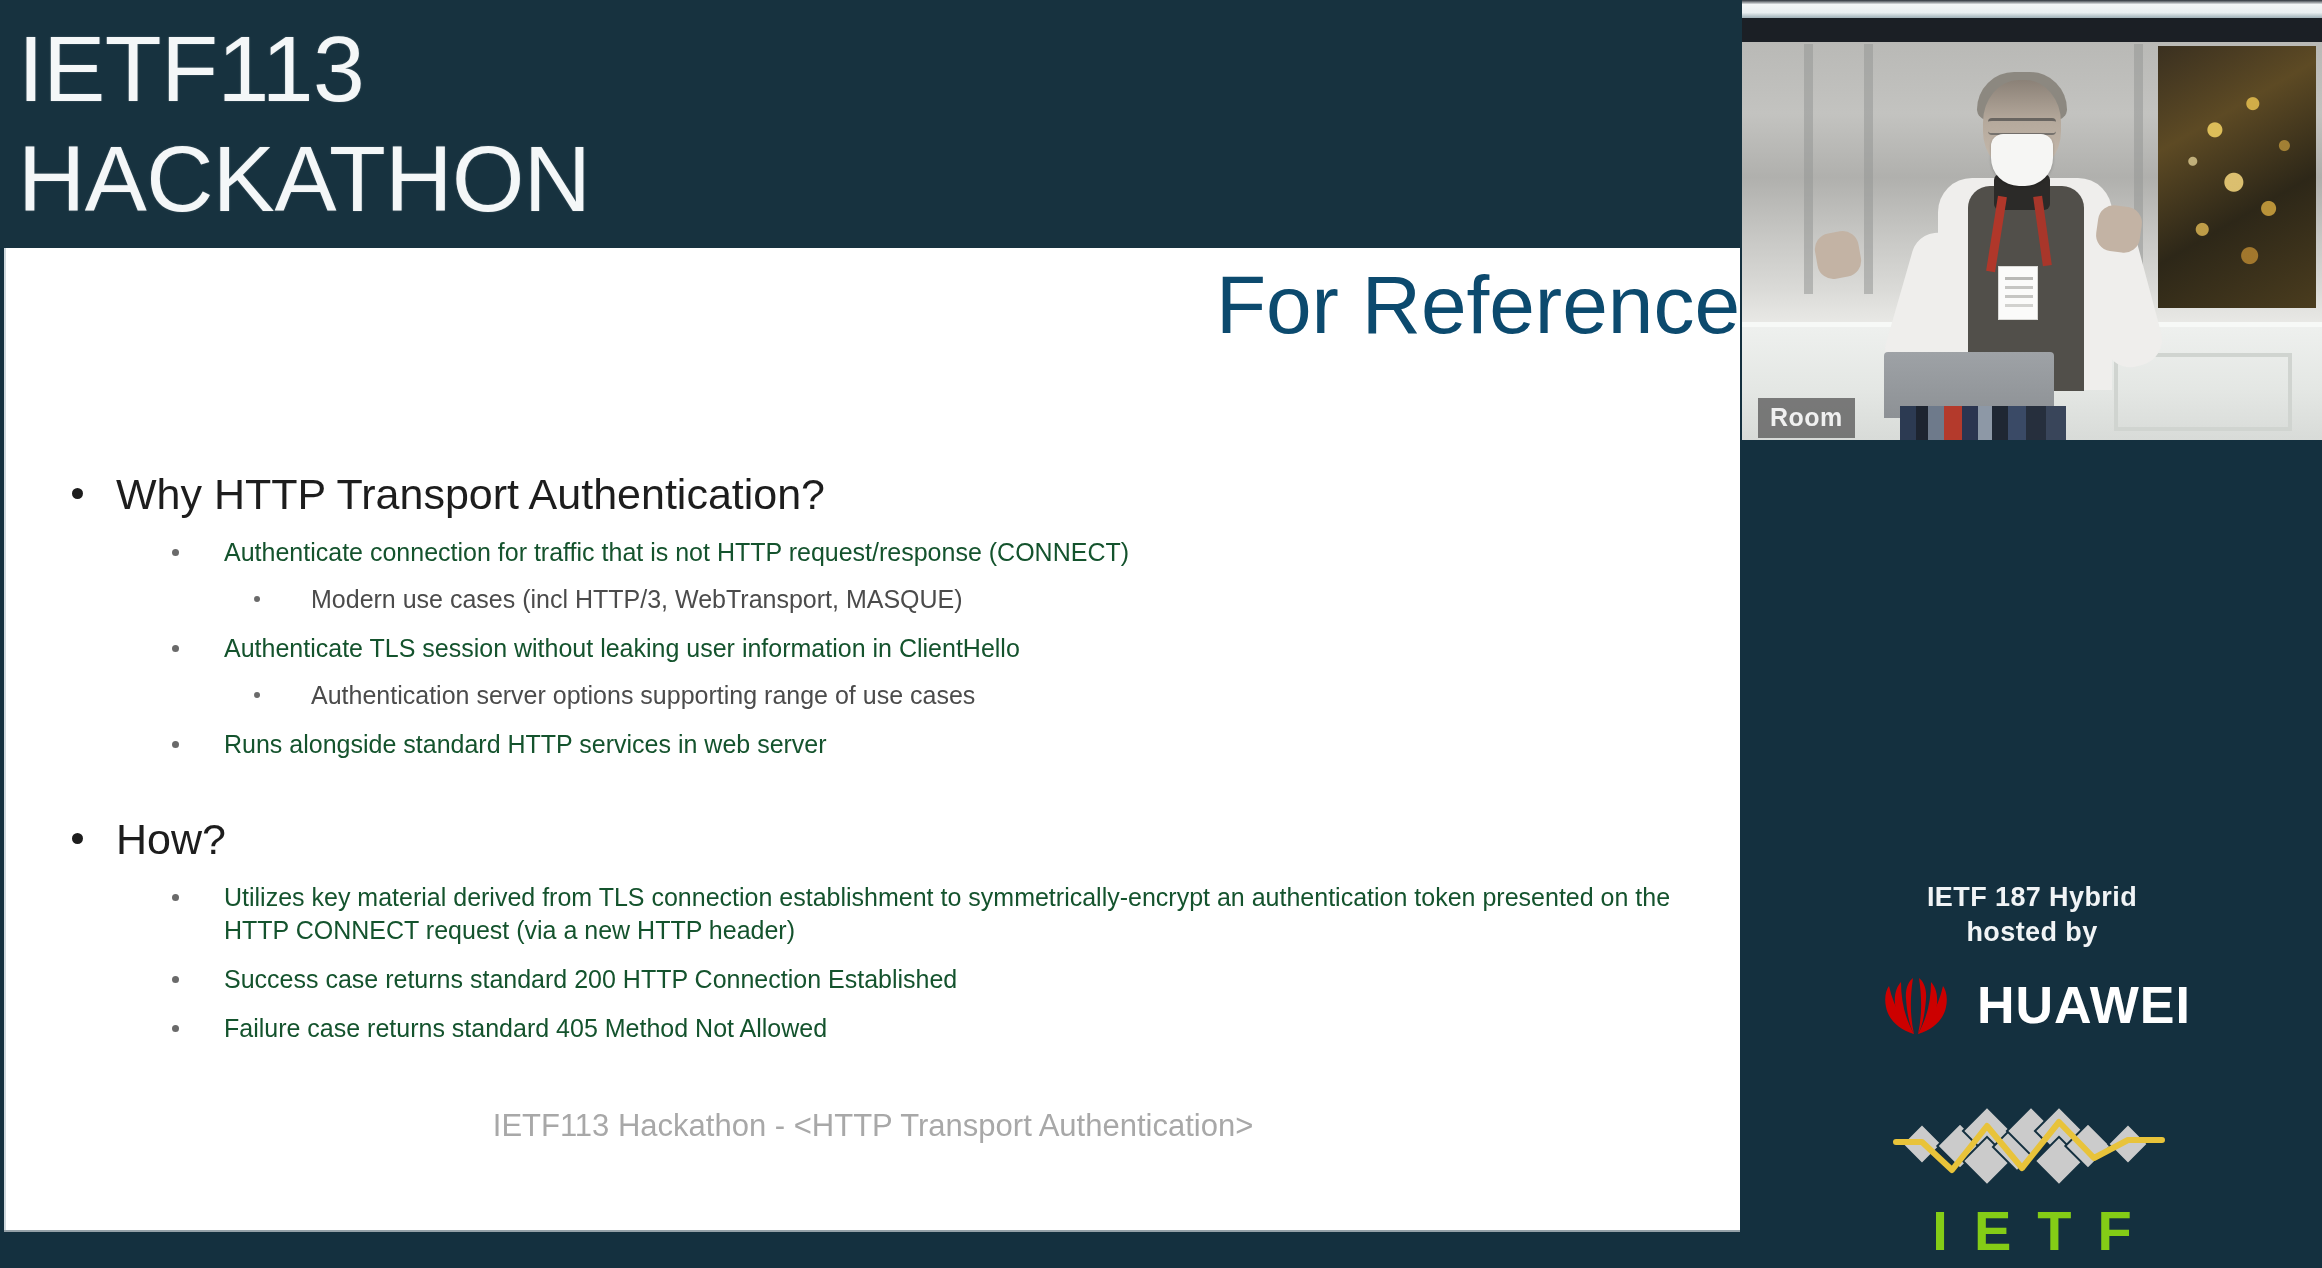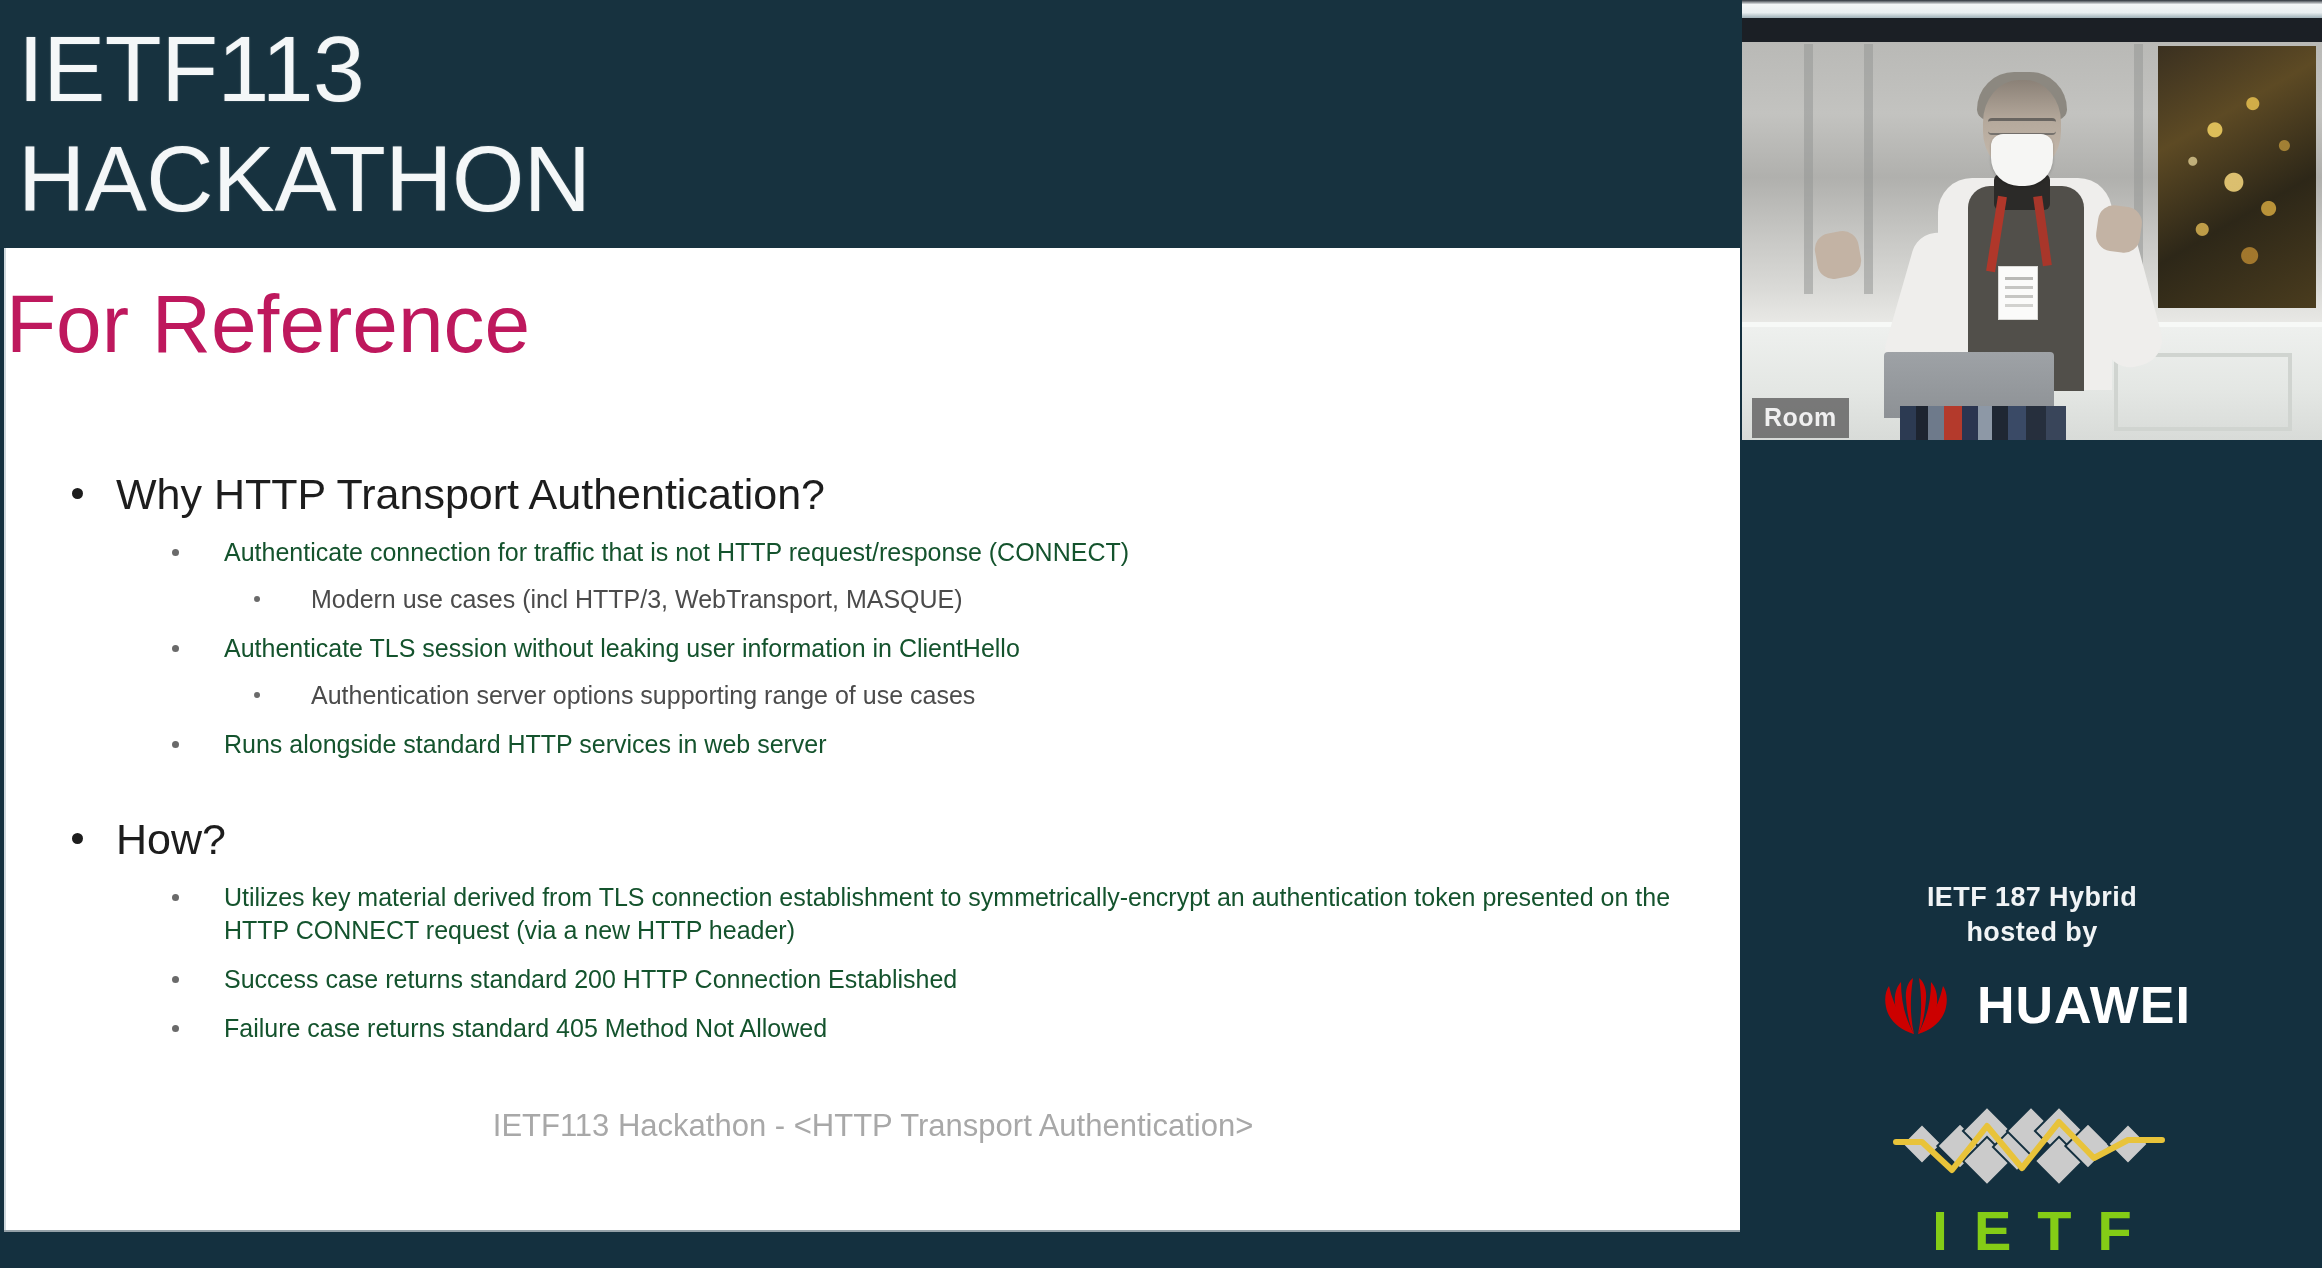--- a/index.html
+++ b/index.html
@@ -39,25 +39,25 @@
   #slide {
     position: absolute; left: 4px; top: 248px;
     width: 1736px; height: 982px;
     background: #ffffff;
     border-left: 2px solid #cfd8dd;
     box-shadow: 0 2px 0 rgba(255,255,255,.55);
     overflow: hidden;
   }
 
   #slide-title {
-    position: absolute; top: 28px; left: 0; width: 100%;
-    text-align: left;
+    position: absolute; top: 9px; left: 0; width: 100%;
+    text-align: right;
     font-size: 82px;
     line-height: 96px;
-    color: #be185d;
+    color: #0c4a6e;
     font-weight: 400;
   }
 
   #body {
     position: absolute;
     top: 220px; left: 58px; right: 40px;
   }
 
   .blk { margin-bottom: 0; }
 
@@ -245,21 +245,21 @@
     background: linear-gradient(to bottom, #9ea2a6 0%, #8d9195 100%);
     border-radius: 4px 4px 0 0;
   }
   #podium-mics {
     position: absolute; left: 158px; top: 388px; width: 166px; height: 42px;
     background: linear-gradient(90deg,#2c3a52 0 16px,#1d2430 16px 28px,#6e7a8b 28px 44px,
       #b43a2c 44px 62px,#2b3550 62px 78px,#8d98a6 78px 92px,#1f2733 92px 108px,
       #3a4a66 108px 126px,#262f3d 126px 146px,#39455a 146px 166px);
   }
   #room-label {
-    position: absolute; left: 10px; bottom: 2px;
+    position: absolute; left: 16px; bottom: 2px;
     padding: 6px 12px 8px 12px;
     background: rgba(96,96,96,.82);
     color: #f0f0f0;
     font-size: 25px; line-height: 26px;
     font-weight: 700;
     letter-spacing: .5px;
   }
 
   
   #sponsor {

